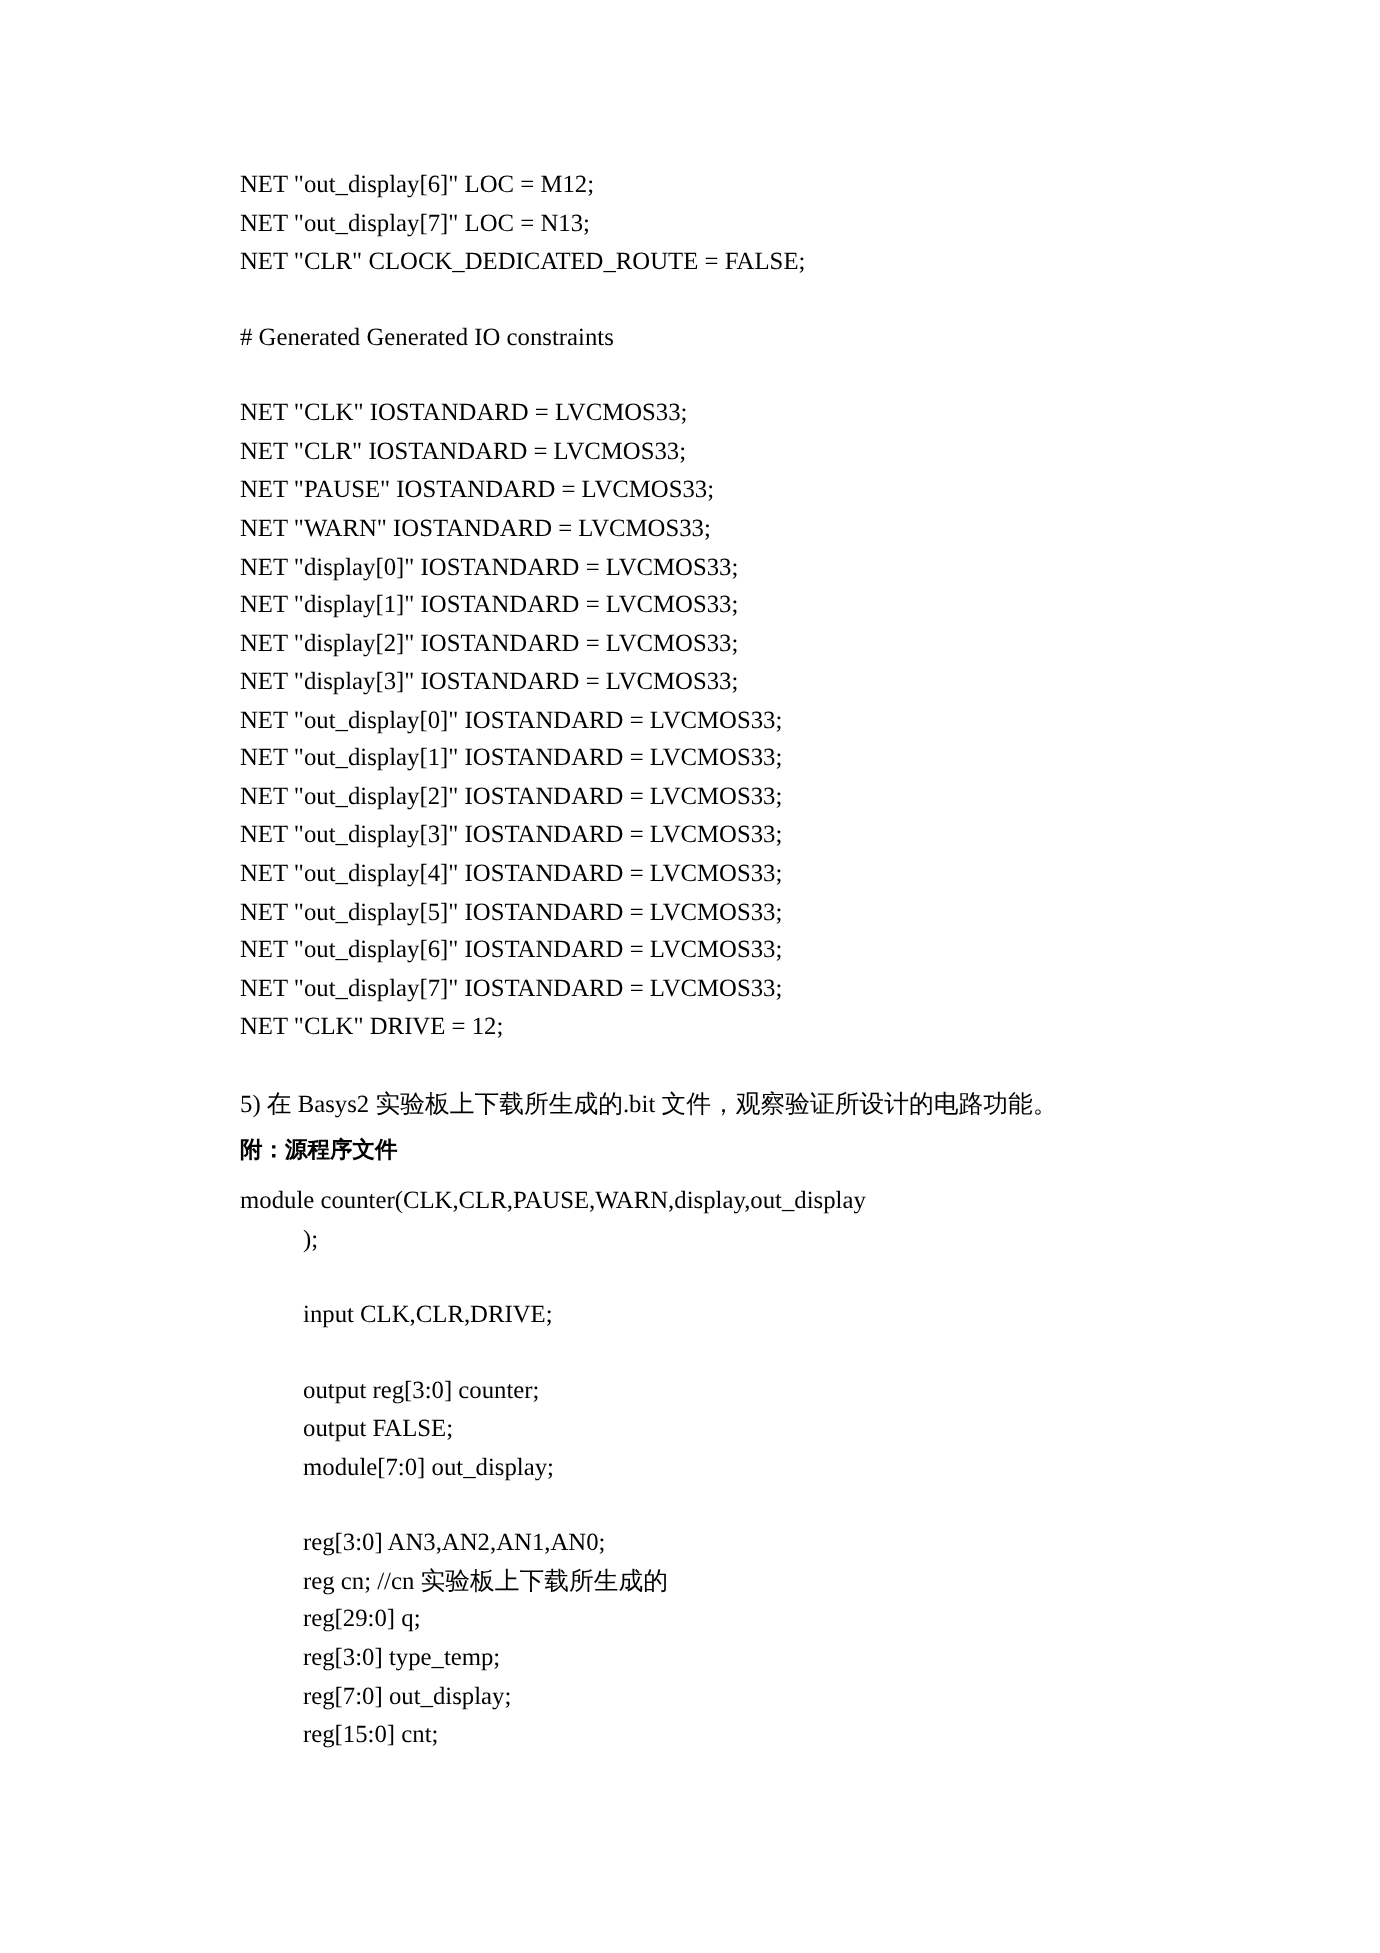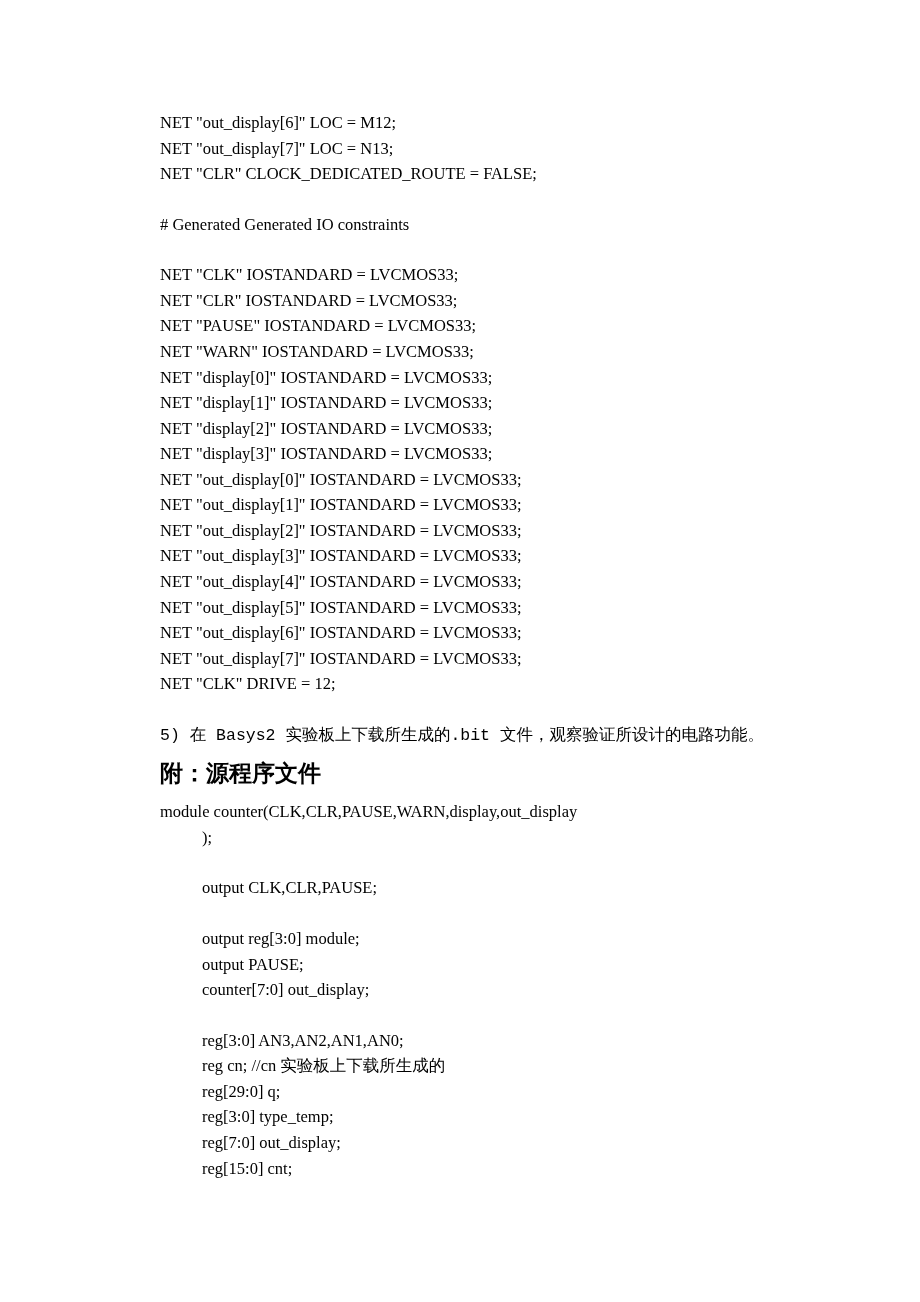--- a/index.html
+++ b/index.html
@@ -14,28 +14,28 @@
       box-sizing: border-box;
     }
     .code-line {
       font-family: "Times New Roman", serif;
       white-space: pre;
     }
     .spacer {
       height: 25px;
     }
     .chinese-paragraph {
-      font-family: Liberation Mono, monospace;
+      font-family: Liberation Serif, serif;
       line-height: 1.75;
       text-align: justify;
     }
     .heading {
       font-family: "SimSun", "宋体", serif;
       font-weight: bold;
-      font-size: 23px;
+      font-size: 15px;
       margin-top: 5px;
       margin-bottom: 8px;
     }
     .indented {
       padding-left: 42px;
       white-space: pre;
     }
   </style>
 </head>
 <body>
@@ -76,27 +76,27 @@
 
 <div class="chinese-paragraph">5)    在 Basys2 实验板上下载所生成的.bit 文件，观察验证所设计的电路功能。</div>
 
 <div class="heading">附：源程序文件</div>
 
 <div class="code-line">module counter(CLK,CLR,PAUSE,WARN,display,out_display</div>
 <div class="indented">);</div>
 
 <div class="spacer"></div>
 
-<div class="indented">output CLK,CLR,PAUSE;</div>
+<div class="indented">input CLK,CLR,DRIVE;</div>
 
 <div class="spacer"></div>
 
-<div class="indented">output reg[3:0] module;</div>
-<div class="indented">output PAUSE;</div>
-<div class="indented">counter[7:0] out_display;</div>
+<div class="indented">output reg[3:0] counter;</div>
+<div class="indented">output FALSE;</div>
+<div class="indented">module[7:0] out_display;</div>
 
 <div class="spacer"></div>
 
 <div class="indented">reg[3:0] AN3,AN2,AN1,AN0;</div>
 <div class="indented">reg cn; //cn 实验板上下载所生成的</div>
 <div class="indented">reg[29:0] q;</div>
 <div class="indented">reg[3:0] type_temp;</div>
 <div class="indented">reg[7:0] out_display;</div>
 <div class="indented">reg[15:0] cnt;</div>
 

